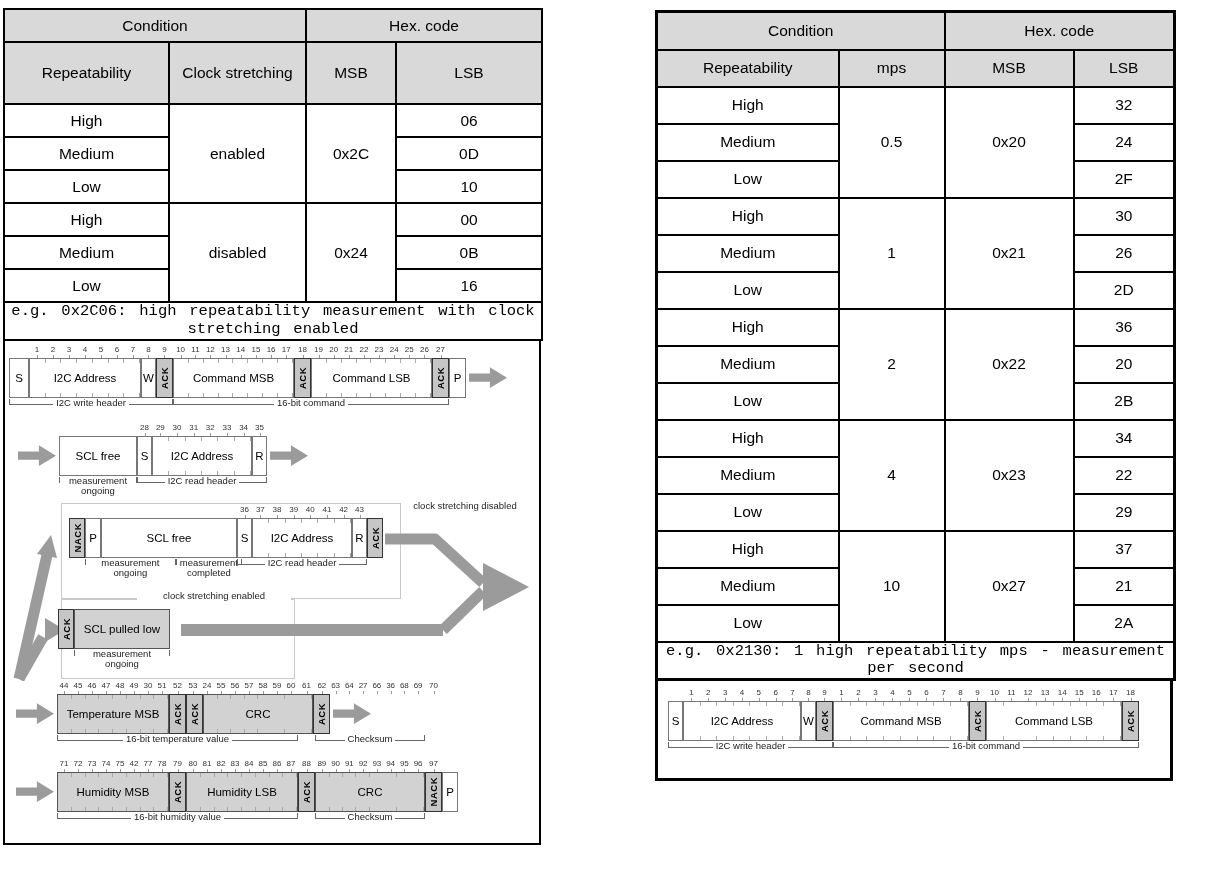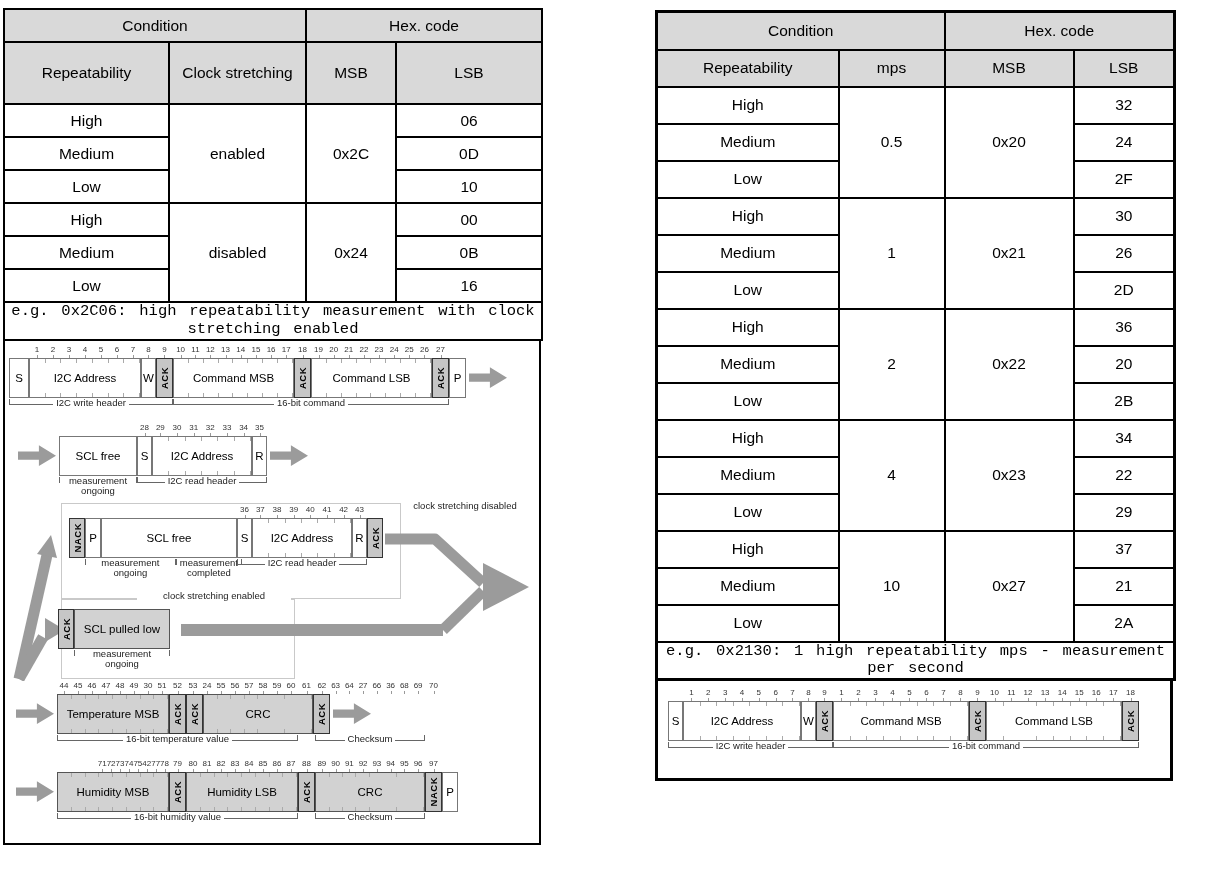--- a/index.html
+++ b/index.html
@@ -464,21 +464,21 @@
               <span class="btick"></span>
               <span class="bline"></span>
               <span class="brace-label">Checksum</span>
               <span class="bline"></span>
               <span class="btick"></span>
             </div>
           </div>
         </div>
         <div class="fig-row" style="margin-left: 6px; margin-bottom: 6px;">
           <div class="bits-row" style="padding-left: 44px;">
-            <div class="bits-seg" style="width: 112px; justify-content: flex-end;">
+            <div class="bits-seg" style="width: 112px;">
               <span class="bit">71</span>
               <span class="bit">72</span>
               <span class="bit">73</span>
               <span class="bit">74</span>
               <span class="bit">75</span>
               <span class="bit">42</span>
               <span class="bit">77</span>
               <span class="bit">78</span>
             </div>
             <div class="bits-seg" style="width: 17px;">

